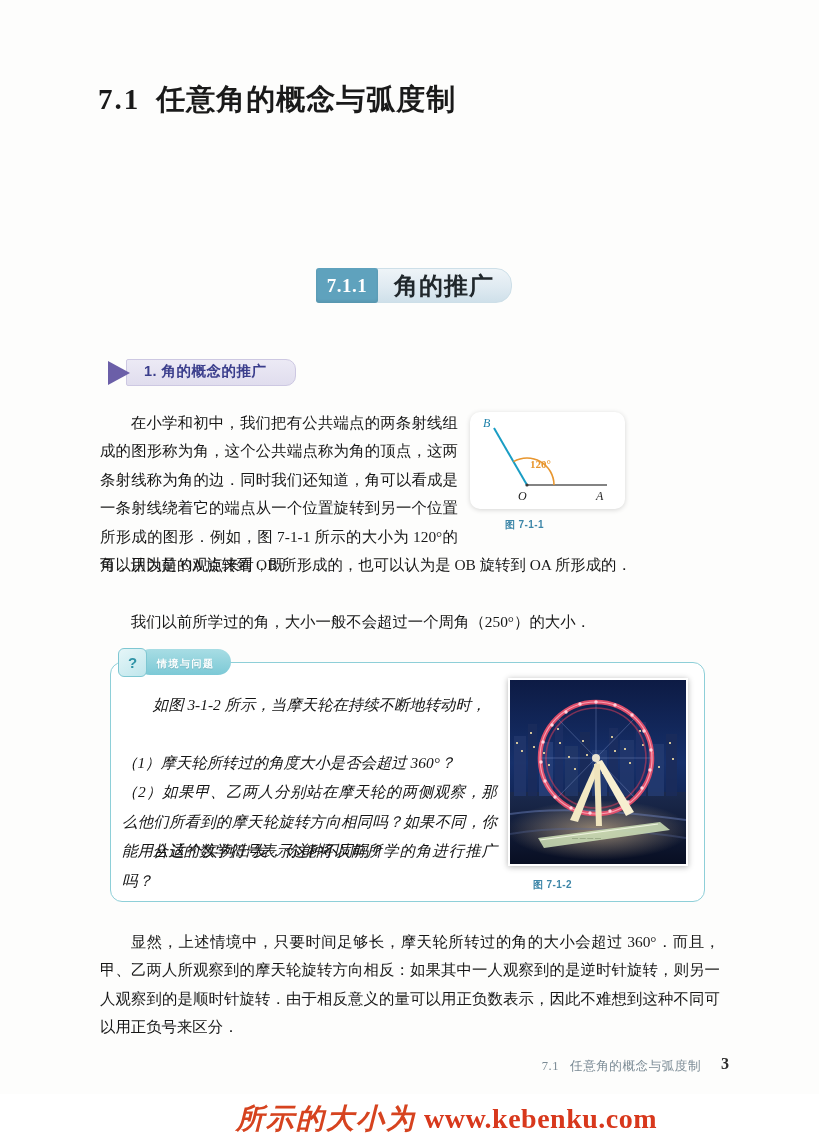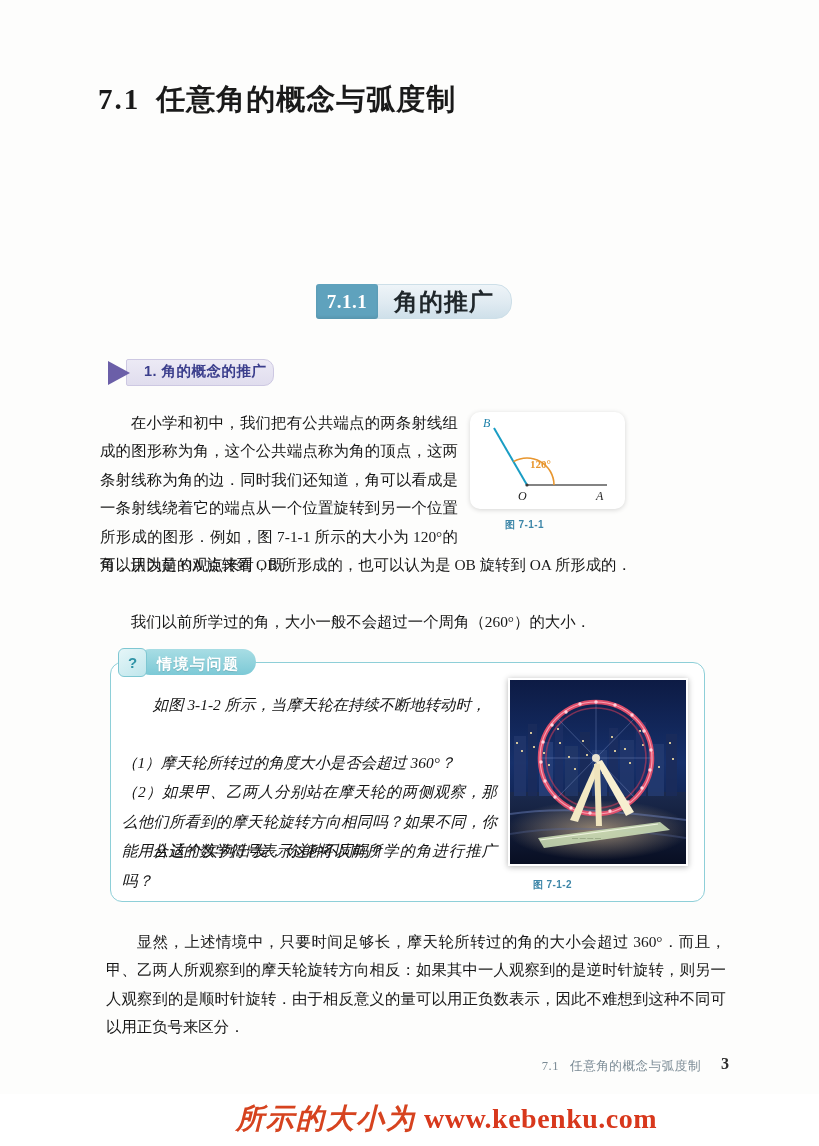--- a/index.html
+++ b/index.html
@@ -24,21 +24,21 @@
     position:absolute; left:98px; top:80px;
     font-size:29px; font-weight:bold;
     letter-spacing:1px;
     color:#1a1a1a;
     white-space:nowrap;
   }
   .chapter-title .num { letter-spacing:2px; margin-right:16px; }
 
   
   .section-badge {
-    position:absolute; left:316px; top:284px;
+    position:absolute; left:316px; top:268px;
     height:35px; width:196px;
     display:flex; align-items:stretch;text-align:right;
   }
   .section-badge .sb-bg {
     position:absolute; left:0; top:0; right:0; bottom:0;
     background:linear-gradient(180deg,#eef4f8 0%, #dfeaf1 55%, #cfe0ea 100%);
     border-radius:4px 16px 16px 4px;
     border:1px solid #cddfe8;
   }
   .section-badge .sb-num {
@@ -57,21 +57,21 @@
     display:flex; align-items:center;
     padding-left:16px;
     font-size:24px; font-weight:bold;
     color:#20272b;
     letter-spacing:1px;
   }
 
   
   .sub-head {
     position:absolute; left:108px; top:358px;
-    width:166px; height:30px;
+    width:188px; height:30px;
   }
   .sub-head .arrow {
     position:absolute; left:0; top:3px;
     width:0; height:0;
     border-top:12px solid transparent;
     border-bottom:12px solid transparent;
     border-left:22px solid #6b5fa8;
   }
   .sub-head .sh-plate {
     position:absolute; left:18px; top:1px;
@@ -100,21 +100,21 @@
   }
   .indent { text-indent:2em; }
 
   
   #para1 { left:100px; top:409px; width:358px; }
   
   #para1b { left:100px; top:551px; width:620px; }
   
   #para2 { left:100px; top:608px; width:620px; }
   
-  #para3 { left:106px; top:928px; width:620px; }
+  #para3 { left:100px; top:928px; width:620px; }
 
   
   #fig1 {
     position:absolute; left:470px; top:412px;
     width:155px; height:97px;
     background:#ffffff;
     border-radius:10px;
     box-shadow:0 1px 5px rgba(0,0,0,.16);
   }
   #fig1 svg { display:block; }
@@ -153,21 +153,21 @@
     margin-right:-10px;
     z-index:6;
     position:relative;
   }
   .sit-pill {
     height:26px;
     background:linear-gradient(180deg,#a8dde4 0%, #7cc9d6 100%);
     border-radius:13px;
     padding:4px 16px 0 20px;
     display:flex; align-items:center;
-    color:#ffffff; font-weight:bold; font-size:15px;
+    color:#ffffff; font-weight:bold; font-size:10px;
     letter-spacing:1.5px;
     font-family:"Liberation Sans", sans-serif;
     text-shadow:0 1px 1px rgba(0,0,0,.12);
   }
 
   
   .kai-text {
     position:absolute;
     font-size:15.4px;
     line-height:29.5px;
@@ -253,21 +253,21 @@
   </div>
 
   <div class="sub-head">
     <div class="sh-plate"></div>
     <div class="arrow"></div>
     <div class="sh-label">1. 角的概念的推广</div>
   </div>
 
   <div class="body-text indent" id="para1">在小学和初中，我们把有公共端点的两条射线组成的图形称为角，这个公共端点称为角的顶点，这两条射线称为角的边．同时我们还知道，角可以看成是一条射线绕着它的端点从一个位置旋转到另一个位置所形成的图形．例如，图 7-1-1 所示的大小为 120°的角，用以前的观点来看，既</div>
   <div class="body-text" id="para1b">可以认为是 OA 旋转到 OB 所形成的，也可以认为是 OB 旋转到 OA 所形成的．</div>
-  <div class="body-text indent" id="para2">我们以前所学过的角，大小一般不会超过一个周角（260°）的大小．</div>
+  <div class="body-text indent" id="para2">我们以前所学过的角，大小一般不会超过一个周角（250°）的大小．</div>
   <div class="body-text indent" id="para3">显然，上述情境中，只要时间足够长，摩天轮所转过的角的大小会超过 360°．而且，甲、乙两人所观察到的摩天轮旋转方向相反：如果其中一人观察到的是逆时针旋转，则另一人观察到的是顺时针旋转．由于相反意义的量可以用正负数表示，因此不难想到这种不同可以用正负号来区分．</div>
 
   <div id="fig1">
     <svg width="155" height="97" viewBox="0 0 155 97">
 
       <line x1="57" y1="73" x2="137" y2="73" stroke="#5a5a5a" stroke-width="1.6"></line>
 
       <line x1="57" y1="73" x2="24" y2="16" stroke="#1a9dc4" stroke-width="2"></line>
 
       <path d="M 84 73 A 27 27 0 0 0 43.5 49.6" fill="none" stroke="#e8962e" stroke-width="1.6"></path>

